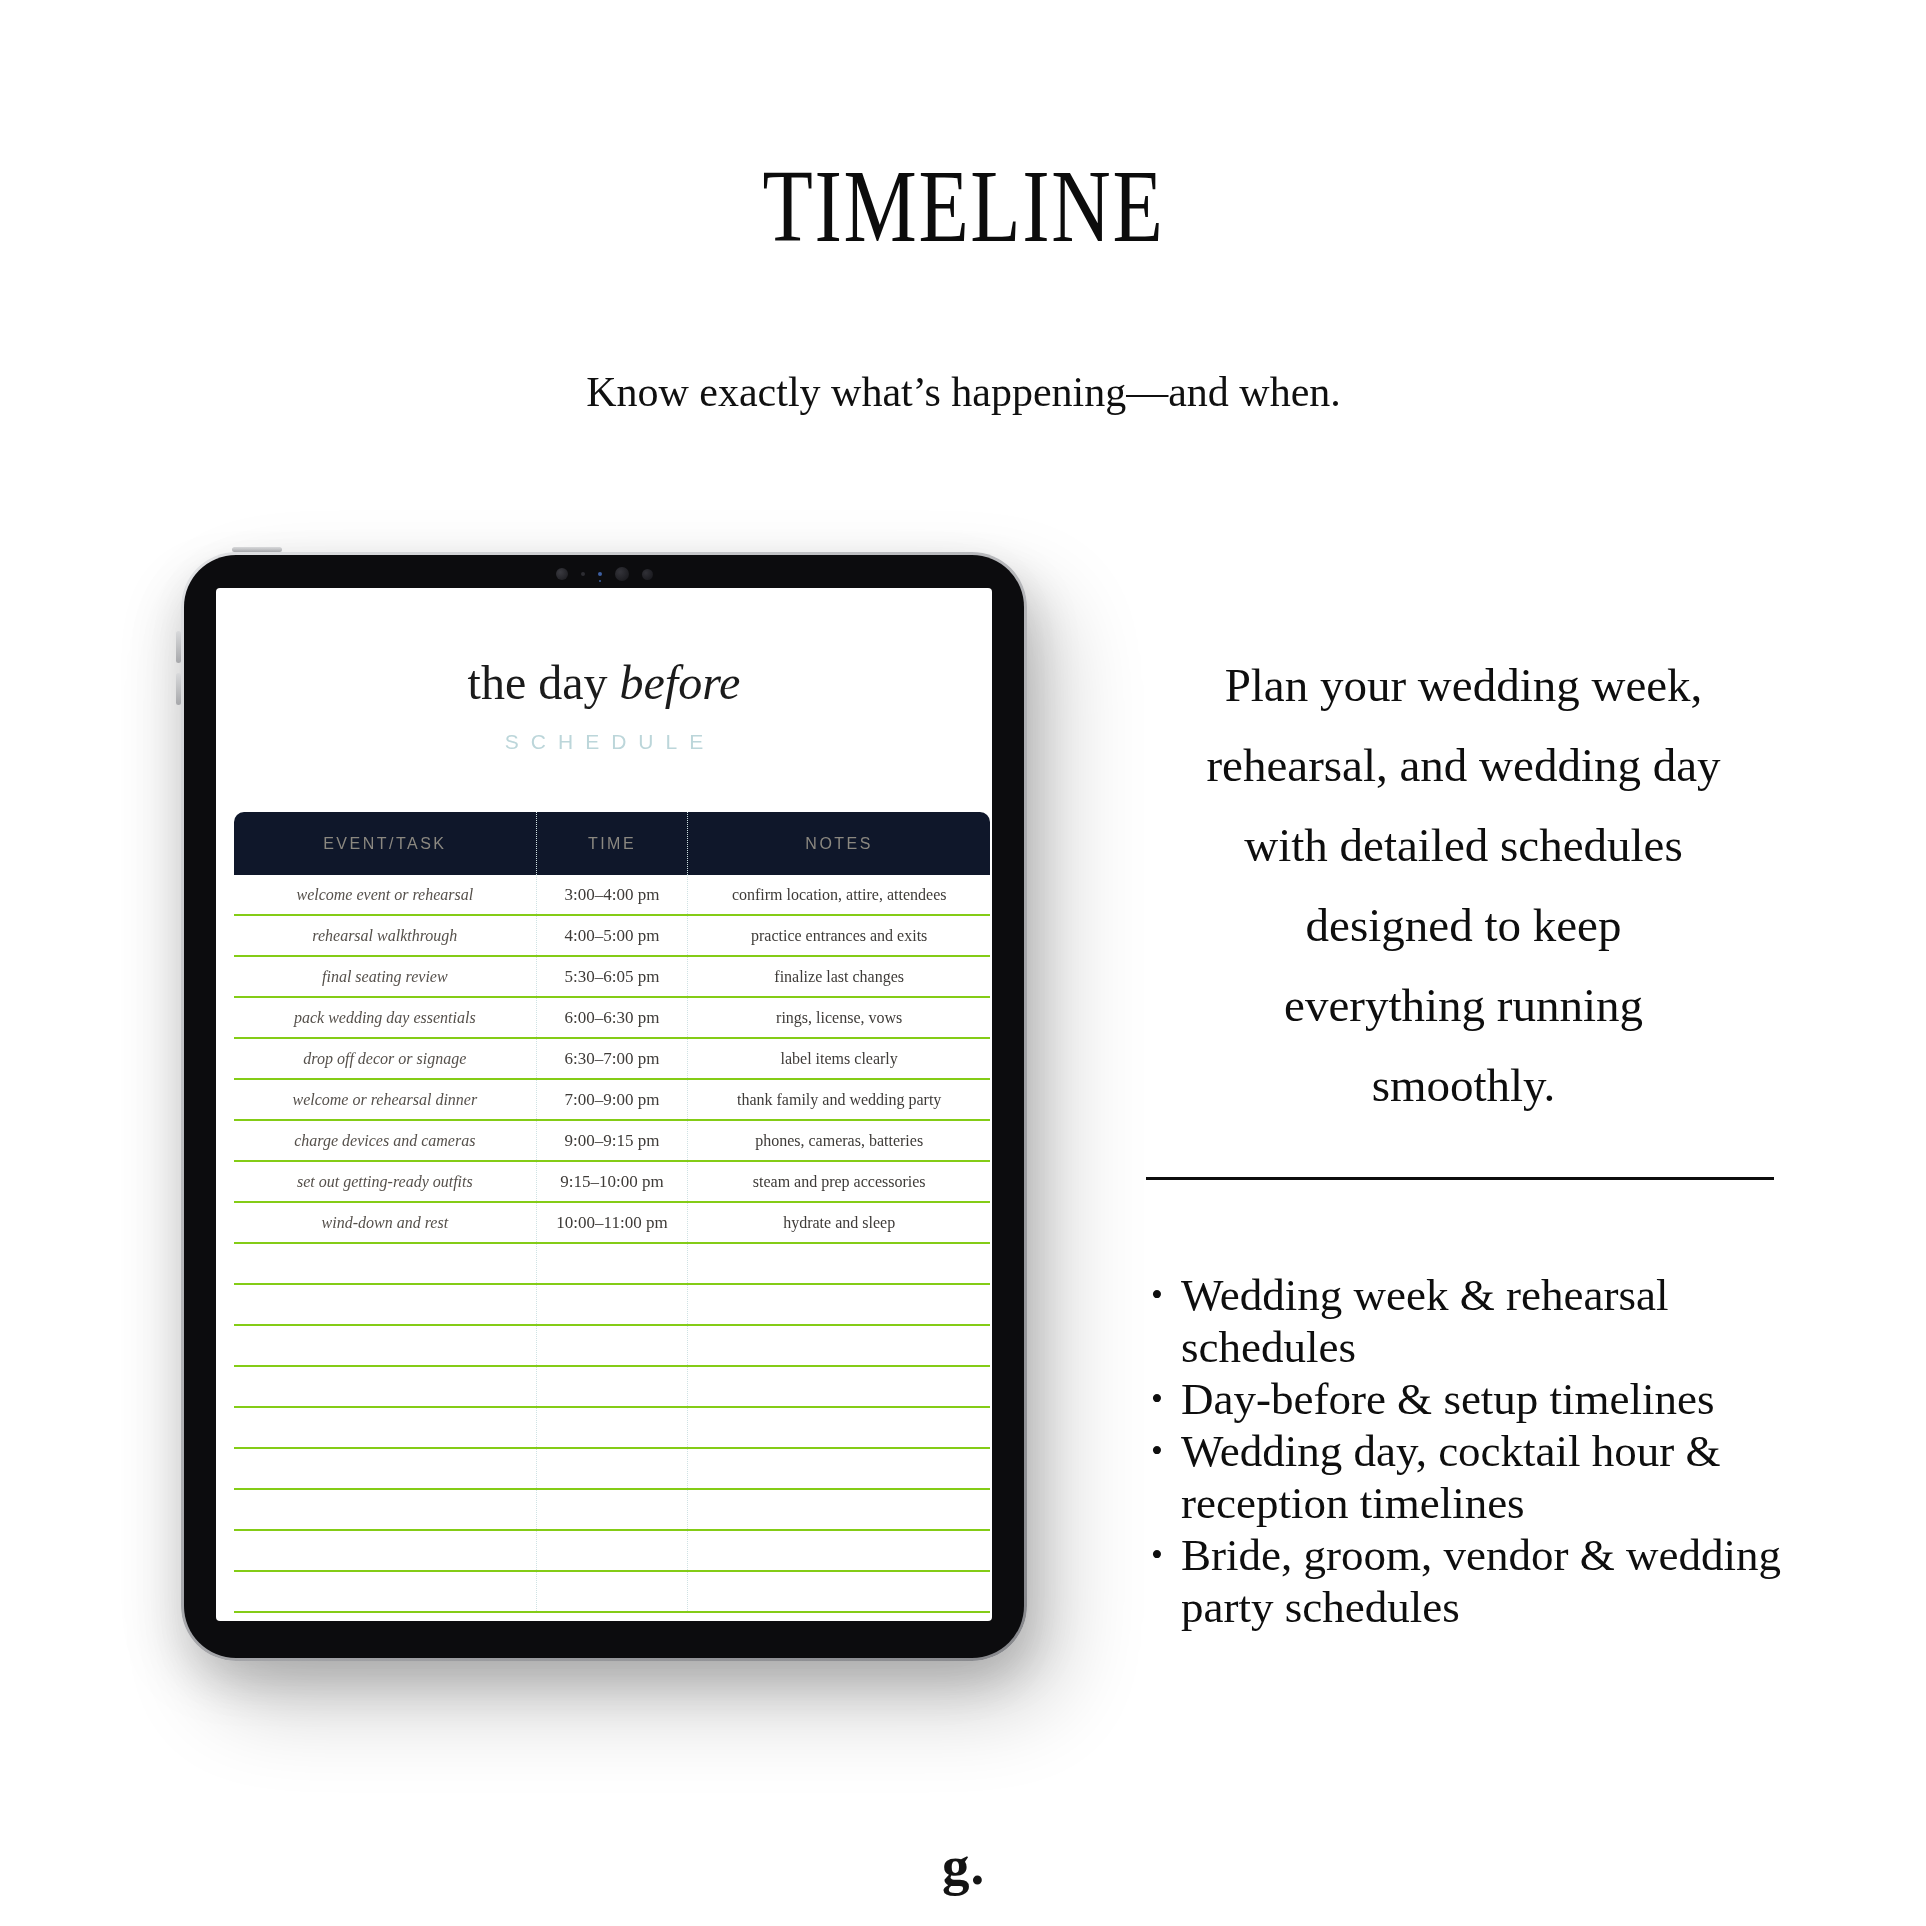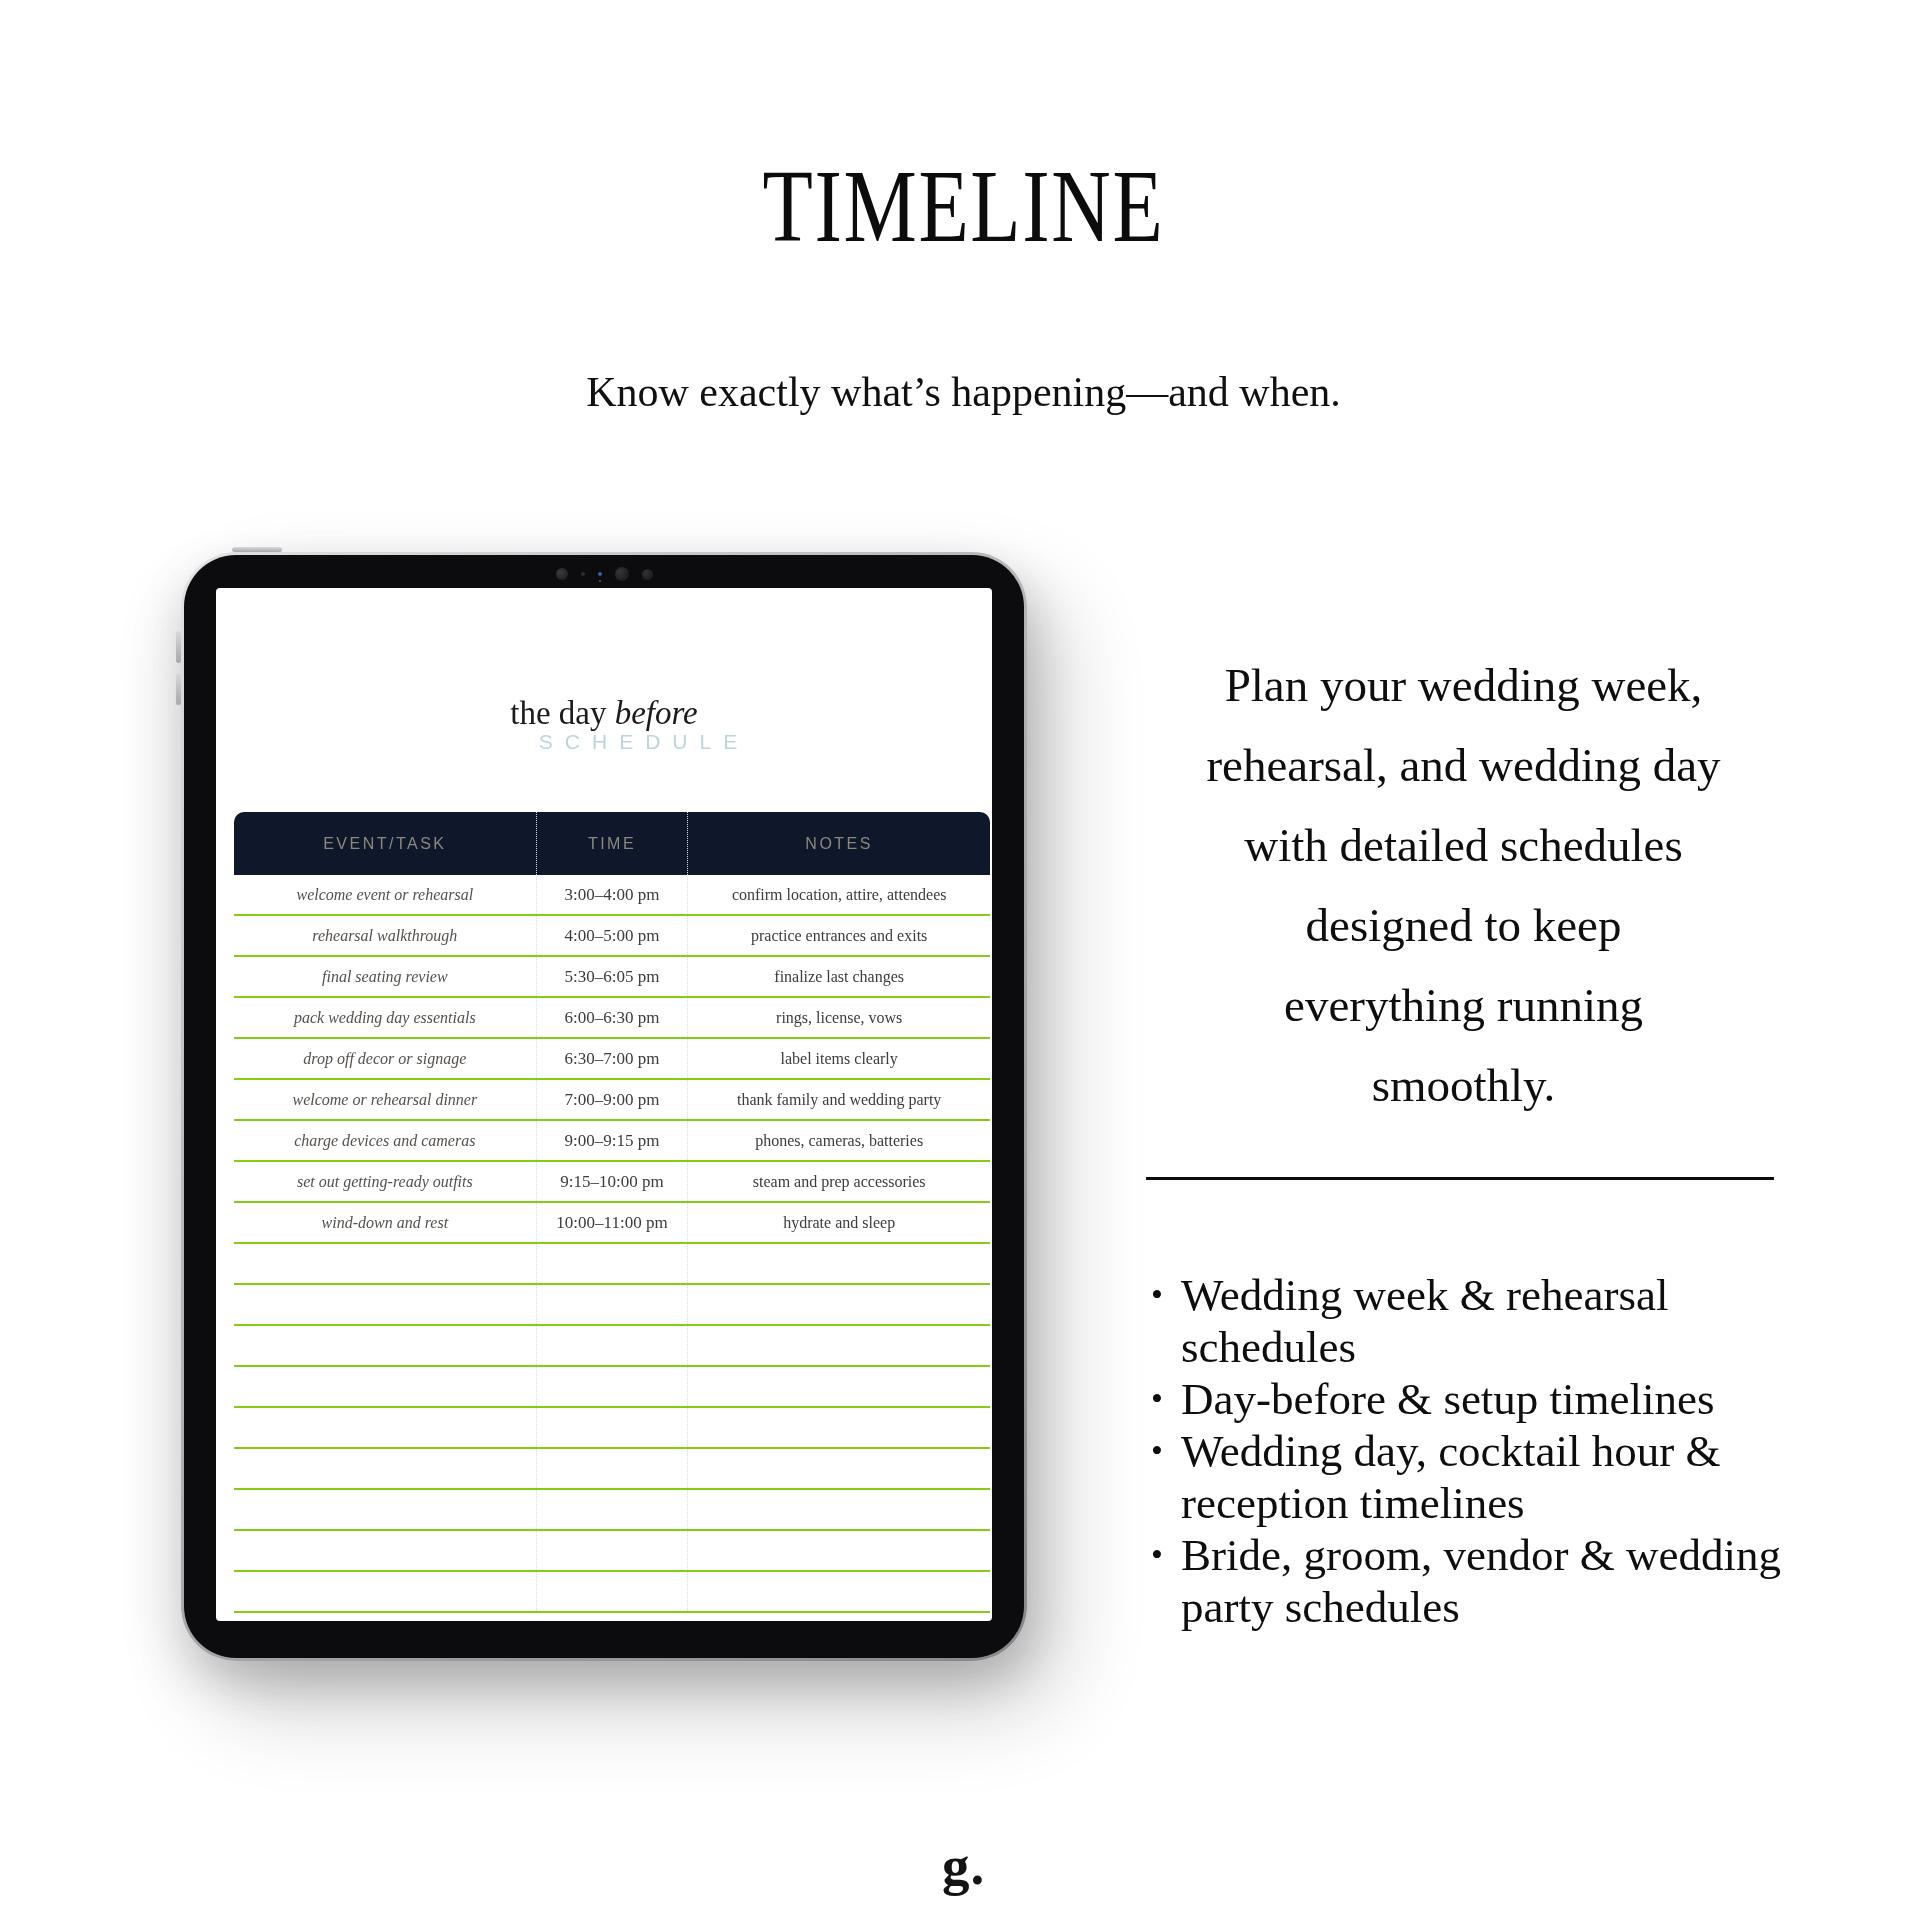--- a/index.html
+++ b/index.html
@@ -42,27 +42,27 @@
   .cam-3{width:4px;height:4px;background:#3d5fa0;box-shadow:0 7px 0 -1px #3d5fa0;}
   .cam-4{width:14px;height:14px;background:radial-gradient(circle at 35% 35%,#34343a,#141418);}
   .cam-5{width:11px;height:11px;background:radial-gradient(circle at 35% 35%,#303036,#141418);}
   .tablet-screen{
     position:absolute;left:32px;right:32px;top:33px;bottom:37px;
     background:#ffffff;border-radius:4px;overflow:hidden;
   }
   
   .doc-title{
     position:absolute;top:67px;left:0;width:100%;text-align:center;
-    font-size:33px;color:#1b1b1b;margin-top:40px;
+    font-size:48px;color:#1b1b1b;
   }
   .doc-title .it{font-style:italic;}
   .doc-subtitle{
     position:absolute;top:142px;left:0;width:100%;text-align:center;
     font-family:"Liberation Sans",sans-serif;font-size:21px;letter-spacing:12px;
-    color:#bcd6da;font-weight:400;text-indent:12px;padding-left:34px;
+    color:#bcd6da;font-weight:400;text-indent:12px;
   }
   .sched-table{
     position:absolute;left:18px;top:224px;width:756px;
     font-size:17px;
   }
   .t-header{
     display:grid;grid-template-columns:39.9% 20.2% 39.9%;
     height:63px;align-items:center;background:#0f172a;
     border-radius:10px 10px 0 0;
     font-family:"Liberation Sans",sans-serif;font-size:16px;letter-spacing:2.5px;

